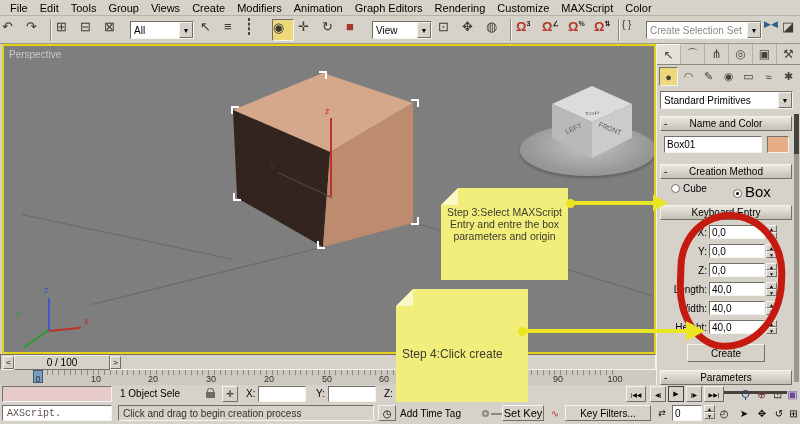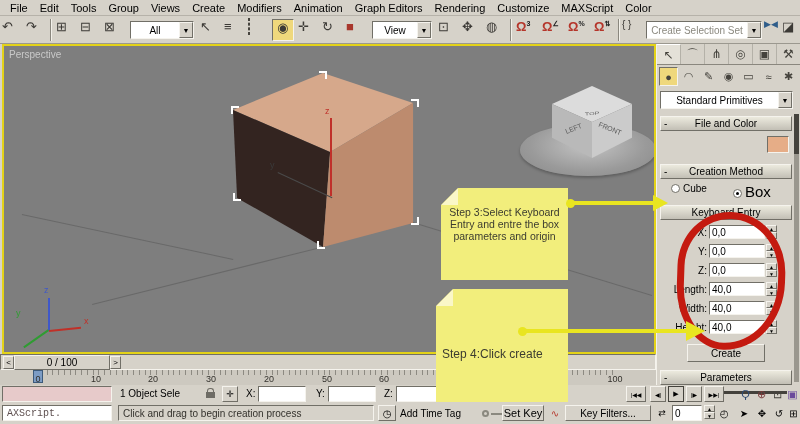--- a/index.html
+++ b/index.html
@@ -1,21 +1,21 @@
 <!DOCTYPE html>
 <html><head>
 <meta charset="utf-8">
 <style>
   * { margin:0; padding:0; box-sizing:border-box; }
   body { font-family:"Liberation Sans", sans-serif; }
   #app { position:relative; width:800px; height:424px; background:#d6d2c9; overflow:hidden; font-size:11px; color:#000; }
 
   
   .btn { background:#d6d2c9; border:1px solid; border-color:#f5f3ed #716f67 #716f67 #f5f3ed; display:flex; align-items:center; justify-content:center; }
-  .sunk { border:1px solid; border-color:#716f67 #f5f3ed #f5f3ed #716f67;text-align:center; }
+  .sunk { border:1px solid; border-color:#716f67 #f5f3ed #f5f3ed #716f67; }
   .field { background:#fff; border:1px solid; border-color:#716f67 #f5f3ed #f5f3ed #716f67; font-size:10px; padding:0 2px; font-family:"Liberation Sans",sans-serif; }
   .dd { background:#fff; display:flex; align-items:center; font-size:10px; }
   .dd .txt { flex:1; padding:0 3px; overflow:hidden; white-space:nowrap; }
   .dd .arw { width:14px; align-self:stretch; font-size:7px; }
 
   
   .menubar { position:absolute; left:0; top:0; width:800px; height:16px; background:#d6d2c9; display:flex; align-items:center; padding-left:4px; border-bottom:1px solid #b6b2a9; }
   .menubar span { padding:0 6px; font-size:11px; }
 
   
@@ -258,22 +258,23 @@
           <span>✱</span>
         </div>
     </div>
     <div class="dd sunk" style="position:absolute;left:3px;top:47px;width:133px;height:18px;">
       <span class="txt">Standard Primitives</span>
       <span class="arw btn">▼</span>
     </div>
 
     <div class="rollhead" style="top:72px;">
       <span class="minus">-</span>
-      <span>File and Color</span>
-    </div>
+      <span>Name and Color</span>
+    </div>
+    <input class="field" style="position: absolute; left: 7px; top: 92px; width: 98px; height: 17px;" value="Box01">
     <div class="sunk" style="position:absolute;left:110px;top:92px;width:22px;height:17px;background:#e6ad87;"></div>
 
     <div class="rollhead" style="top:120px;">
       <span class="minus">-</span>
       <span>Creation Method</span>
     </div>
     <div style="position:absolute;left:14px;top:139px;font-size:10px;"><span class="radio"></span><span>Cube</span></div>
     <div style="position:absolute;left:76px;top:139px;font-size:15px;"><span class="radio on"></span><span>Box</span></div>
 
     <div class="rollhead" style="top:161px;">
@@ -463,27 +464,27 @@
       </div>
     <div class="mini" style="left:787px;width:13px;display:flex;align-items:center;justify-content:center;">
         <span>⊞</span>
       </div>
   </div>
 
   <div class="redring"></div>
 
   <div class="note" style="left:441px;top:188px;width:127px;height:92px;">
     <div class="fold"></div>
-    <div class="ntext" style="padding:18px 4px 0 4px;font-size:10.5px;line-height:12px;">Step 3:Select Keyboard Entry and entre the box parameters and origin</div>
+    <div class="ntext" style="padding:18px 4px 0 4px;font-size:10.5px;line-height:12px;">Step 3:Select MAXScript Entry and entre the box parameters and origin</div>
   </div>
   <div class="adot" style="left:566px;top:199px;"></div>
   <div class="aline" style="left:570px;top:201px;width:84px;"></div>
   <div class="ahead" style="left:653px;top:195px;"></div>
 
-  <div class="note" style="left:396px;top:289px;width:132px;height:113px;margin-left:40px;">
+  <div class="note" style="left:396px;top:289px;width:132px;height:113px;">
     <div class="fold"></div>
     <div class="ntext" style="padding:58px 2px 0 6px;font-size:12px;text-align:left;">Step 4:Click create</div>
   </div>
   <div class="adot" style="left:518px;top:327px;"></div>
   <div class="aline" style="left:522px;top:329px;width:166px;"></div>
   <div class="ahead big" style="left:686px;top:321px;"></div>
 
 </div>
 
 </body></html>

